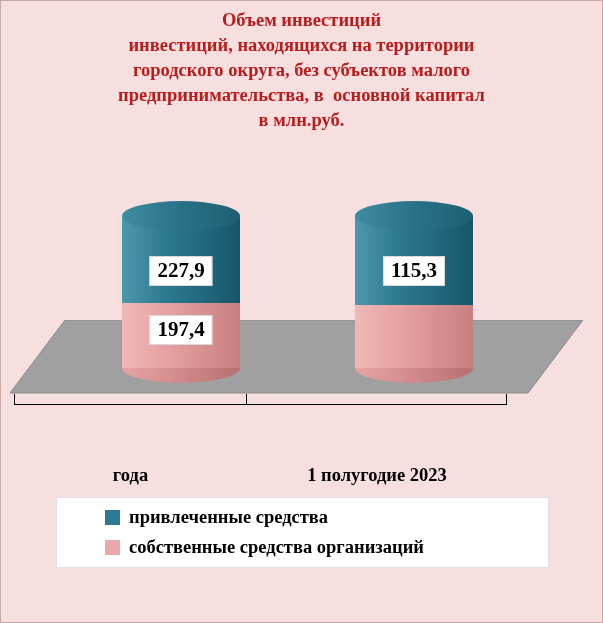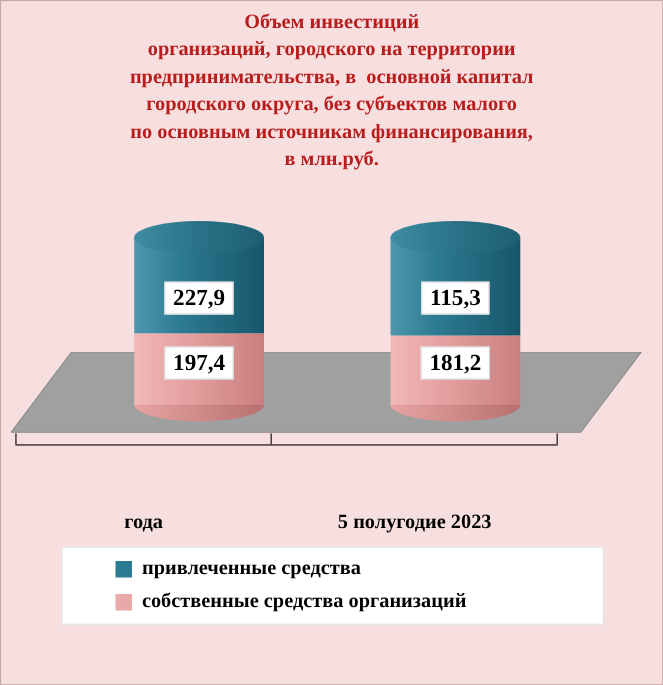--- a/index.html
+++ b/index.html
@@ -145,24 +145,23 @@
     flex: 0 0 auto;
   }
 </style>
 </head>
 <body>
 
 <div class="frame"></div>
 
 <div class="title">
   <div>Объем инвестиций</div>
-  <div>организаций, городского на территории</div>
+  <div>инвестиций, находящихся на территории</div>
+  <div>городского округа, без субъектов малого</div>
   <div>предпринимательства, в  основной капитал</div>
-  <div>городского округа, без субъектов малого</div>
-  <div>по основным источникам финансирования,</div>
   <div>в млн.руб.</div>
 </div>
 
 <div class="plane">
   <svg width="583" height="75" viewBox="0 0 583 75">
     <polygon points="55,0 573,0 518,73 0,73" fill="#a0a0a0" stroke="#8c8c8c" stroke-width="1"></polygon>
   </svg>
 </div>
 
 <div class="cyl" style="left:122px; top:201px; height:182px;">
@@ -173,33 +172,32 @@
   <div class="val" style="top:55px;">227,9</div>
   <div class="val" style="top:114px;text-align:right;">197,4</div>
 </div>
 
 <div class="cyl" style="left:355px; top:201px; height:182px;">
   <div class="bot-ellipse" style="top:152px;"></div>
   <div class="seg-bot" style="top:104px; height:63px;"></div>
   <div class="seg-top" style="top:15px; height:89px;"></div>
   <div class="top-ellipse"></div>
   <div class="val" style="top:55px;">115,3</div>
-  <div class="val" style="top:114px;">181,2</div>
 </div>
 
 <div class="axis"></div>
 <div class="tick" style="left:14px;"></div>
 <div class="tick" style="left:246px;"></div>
 <div class="tick" style="left:506px;"></div>
 
 <div class="cat" style="left:14px; width:233px;">
   <div>года</div>
 </div>
 <div class="cat" style="left:247px; width:260px;">
-  <div>5 полугодие 2023</div>
+  <div>1 полугодие 2023</div>
   <div>года</div>
 </div>
 
 <div class="legend">
   <div class="legend-row">
     <span class="swatch" style="background:#2b7a91;"></span>
     <span>привлеченные средства</span>
   </div>
   <div class="legend-row">
     <span class="swatch" style="background:#eaa9a9;"></span>

